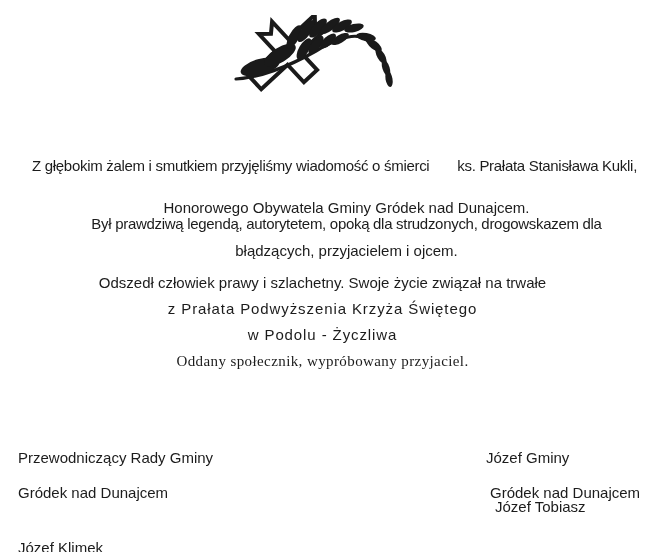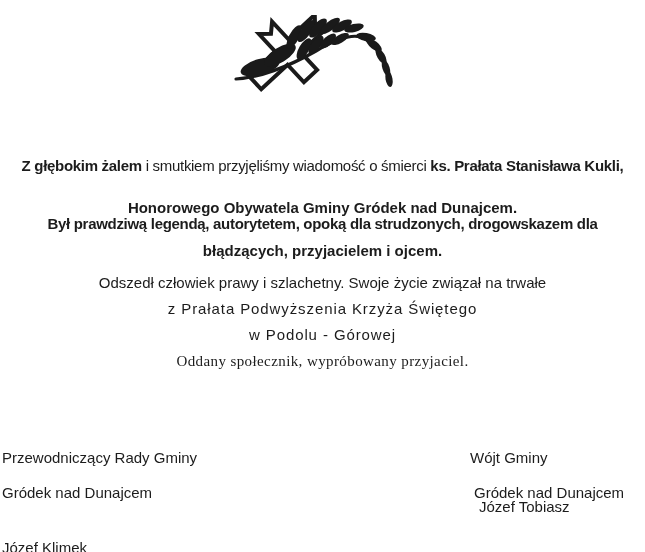--- a/index.html
+++ b/index.html
@@ -22,29 +22,30 @@
   }
   .line {
     position: absolute;
     left: 0;
     width: 100%;
     text-align: center;
     font-size: 15px;
     line-height: 20px;
     white-space: pre;
   }
-  .b { font-weight: 700; }
+  .b { font-weight: 400; margin-left: 24px; }
   .tight { letter-spacing: -0.3px; }
   .ls1 { letter-spacing: 0.9px; }
   .ls2 { letter-spacing: 0.4px; font-family: Liberation Serif, serif; }
   .sig {
     position: absolute;
     font-size: 15px;
     line-height: 20px;
     white-space: pre;
+    margin-left: 16px;
   }
 </style>
 </head>
 <body style="background: rgb(255, 255, 255); color: rgb(28, 28, 28);">
 
 <div class="notice">
 
   <svg class="emblem" viewBox="0 0 170 78" aria-hidden="true">
     <g transform="translate(60,37) rotate(47)">
       <path d="M -9,-45 L 0,-37 L 9,-45 L 9,-9 L 33,-9 L 33,9 L 9,9 L 9,45 L -9,45 L -9,9 L -33,9 L -25,0 L -33,-9 L -9,-9 Z" fill="#ffffff" stroke="#1a1a1a" stroke-width="4" stroke-linejoin="miter"></path>
@@ -72,26 +73,26 @@
   </svg>
 
   <div class="line tight" style="top:156px"><span class="b">Z głębokim żalem</span><span> i smutkiem przyjęliśmy wiadomość o śmierci </span><span class="b">ks. Prałata Stanisława Kukli,</span></div>
   <div class="line b" style="top:198px">Honorowego Obywatela Gminy Gródek nad Dunajcem.</div>
 
   <div class="line b tight" style="top:214px">Był prawdziwą legendą, autorytetem, opoką dla strudzonych, drogowskazem dla</div>
   <div class="line b" style="top:241px">błądzących, przyjacielem i ojcem.</div>
 
   <div class="line" style="top:273px">Odszedł człowiek prawy i szlachetny. Swoje życie związał na trwałe</div>
   <div class="line ls1" style="top:299px">z Prałata Podwyższenia Krzyża Świętego</div>
-  <div class="line ls1" style="top:325px">w Podolu - Górowej</div>
+  <div class="line ls1" style="top:325px">w Podolu - Życzliwa</div>
 
   <div class="line ls2" style="top:351px">Oddany społecznik, wypróbowany przyjaciel.</div>
 
 
   <div class="sig" style="left:2px;  top:448px">Przewodniczący Rady Gminy</div>
   <div class="sig" style="left:2px;  top:483px">Gródek nad Dunajcem</div>
   <div class="sig" style="left:2px;  top:538px">Józef Klimek</div>
 
-  <div class="sig" style="left:470px; top:448px">Wójt Gminy</div>
+  <div class="sig" style="left:470px; top:448px">Józef Gminy</div>
   <div class="sig" style="left:474px; top:483px">Gródek nad Dunajcem</div>
   <div class="sig" style="left:479px; top:497px">Józef Tobiasz</div>
 
 </div>
 
 </body></html>

